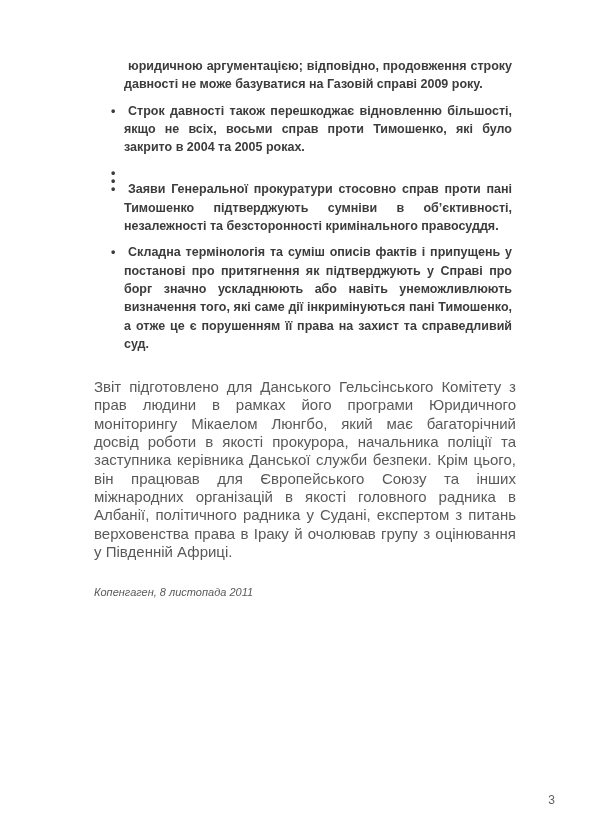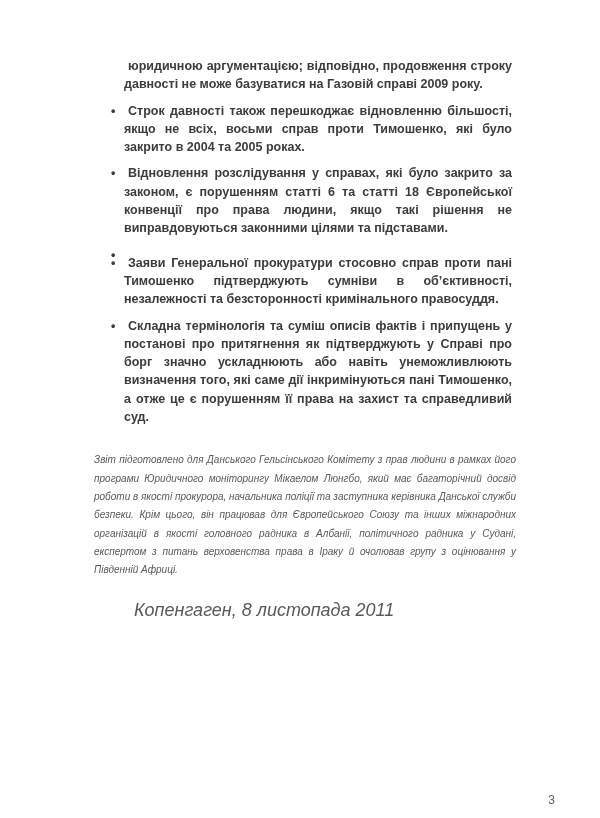--- a/index.html
+++ b/index.html
@@ -38,32 +38,30 @@
   .bullet-item.continuation {  }
   .bullet-dot {
     position: absolute;
     left: 13px;
     top: 0;
     font-size: 12.5px;
   }
   .credits {
     margin-top: 13px;
     color: #595959;
-    font-size: 10px;
+    font-size: 15px;
     line-height: 18.3px;
     text-align: justify;
-    font-style: italic;
   }
   .dateline {
     margin-top: 14px;
     color: #595959;
-    font-size: 18px;
+    font-size: 11px;
     line-height: 18.3px;
     font-style: italic;
-    margin-left: 40px;
   }
   .page-number {
     position: absolute;
     right: 45px;
     bottom: 11px;
     color: #5f5f66;
     font-size: 12px;
   }
 </style>
 </head>
@@ -78,21 +76,20 @@
         <span>юридичною аргументацією; відповідно, продовження строку давності не може базуватися на Газовій справі 2009 року.</span>
       </div>
 
       <div class="bullet-item">
         <span class="bullet-dot">•</span>
         <span>Строк давності також перешкоджає відновленню більшості, якщо не всіх, восьми справ проти Тимошенко, які було закрито в 2004 та 2005 роках.</span>
       </div>
 
       <div class="bullet-item">
         <span class="bullet-dot">•</span>
-        <span>Відновлення розслідування у справах, які було закрито за законом, є порушенням статті 6 та статті 18 Європейської конвенції про права людини, якщо такі рішення не виправдовуються законними цілями та підставами.</span>
       </div>
 
       <div class="bullet-item">
         <span class="bullet-dot">•</span>
       </div>
 
       <div class="bullet-item">
         <span class="bullet-dot">•</span>
         <span>Заяви Генеральної прокуратури стосовно справ проти пані Тимошенко підтверджують сумніви в об’єктивності, незалежності та безсторонності кримінального правосуддя.</span>
       </div>

